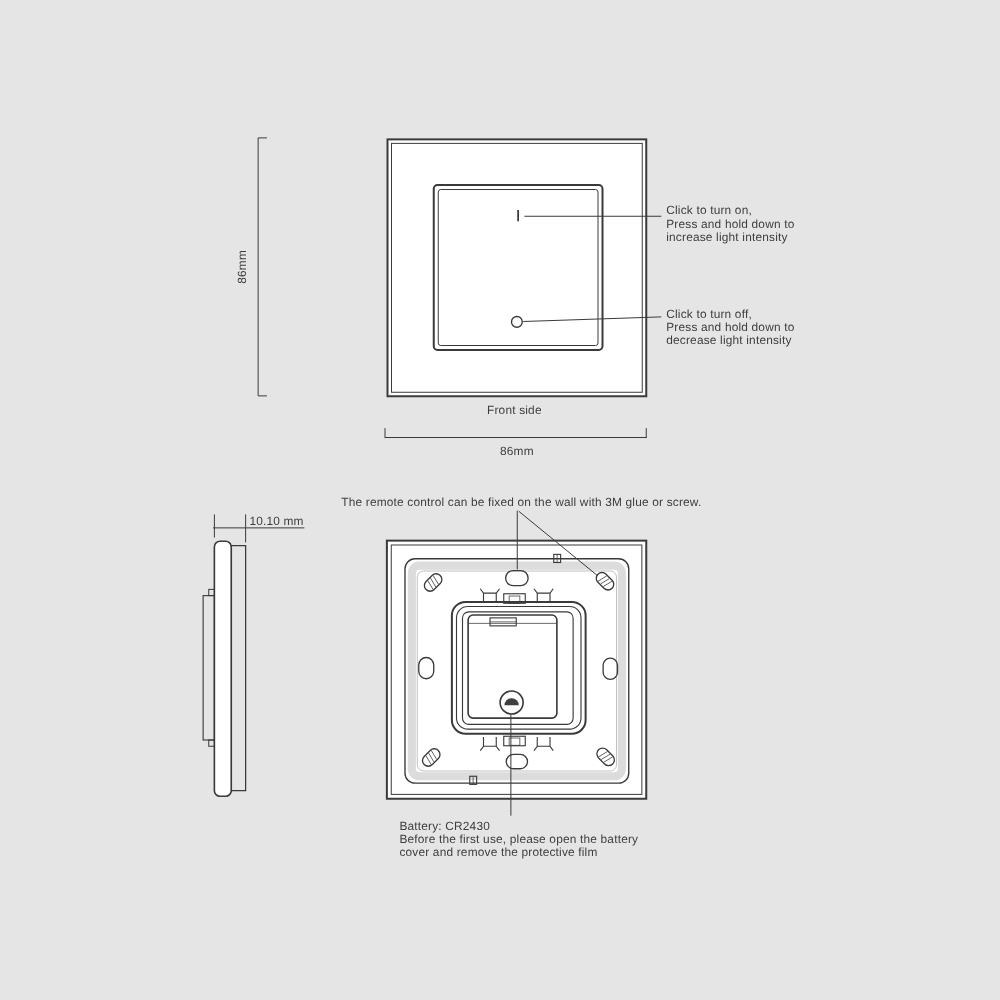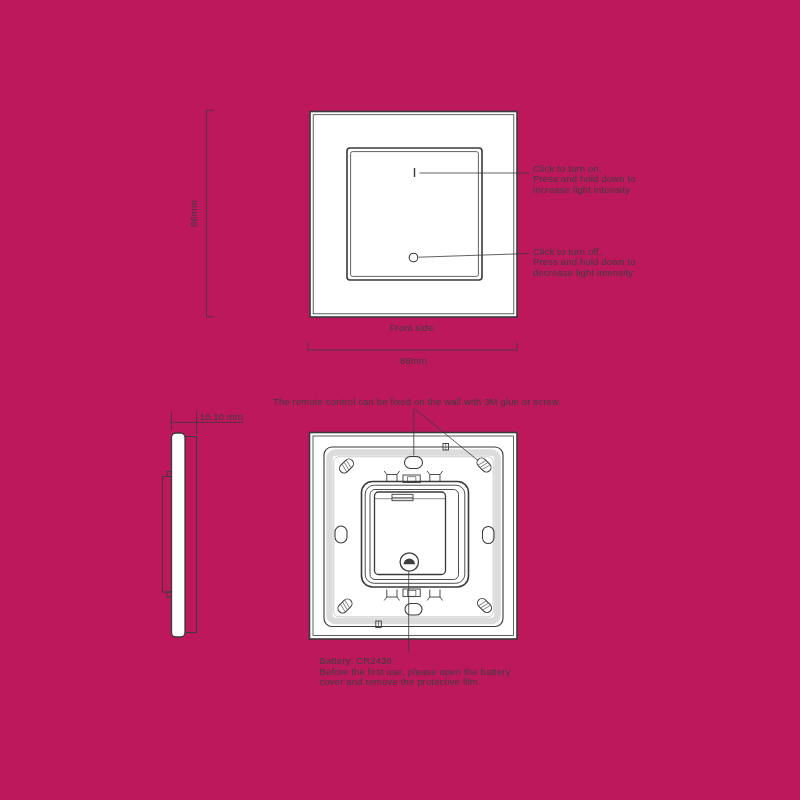--- a/index.html
+++ b/index.html
@@ -8,21 +8,21 @@
     background: #ffffff;
     width: 800px;
     height: 800px;
     overflow: hidden;
     font-family: "Liberation Sans", sans-serif;
   }
   #canvas {
     position: relative;
     width: 800px;
     height: 800px;
-    background: #be185d;
+    background: #e5e5e5;
   }
   svg { display: block; }
   svg text {
     font-family: "Liberation Sans", sans-serif;
     font-size: 9.5px;
     fill: #3d3d3d;
     letter-spacing: 0.15px;
   }
   .ln  { stroke: #3a3a3a; fill: none; }
   .w16 { stroke-width: 1.6; }

